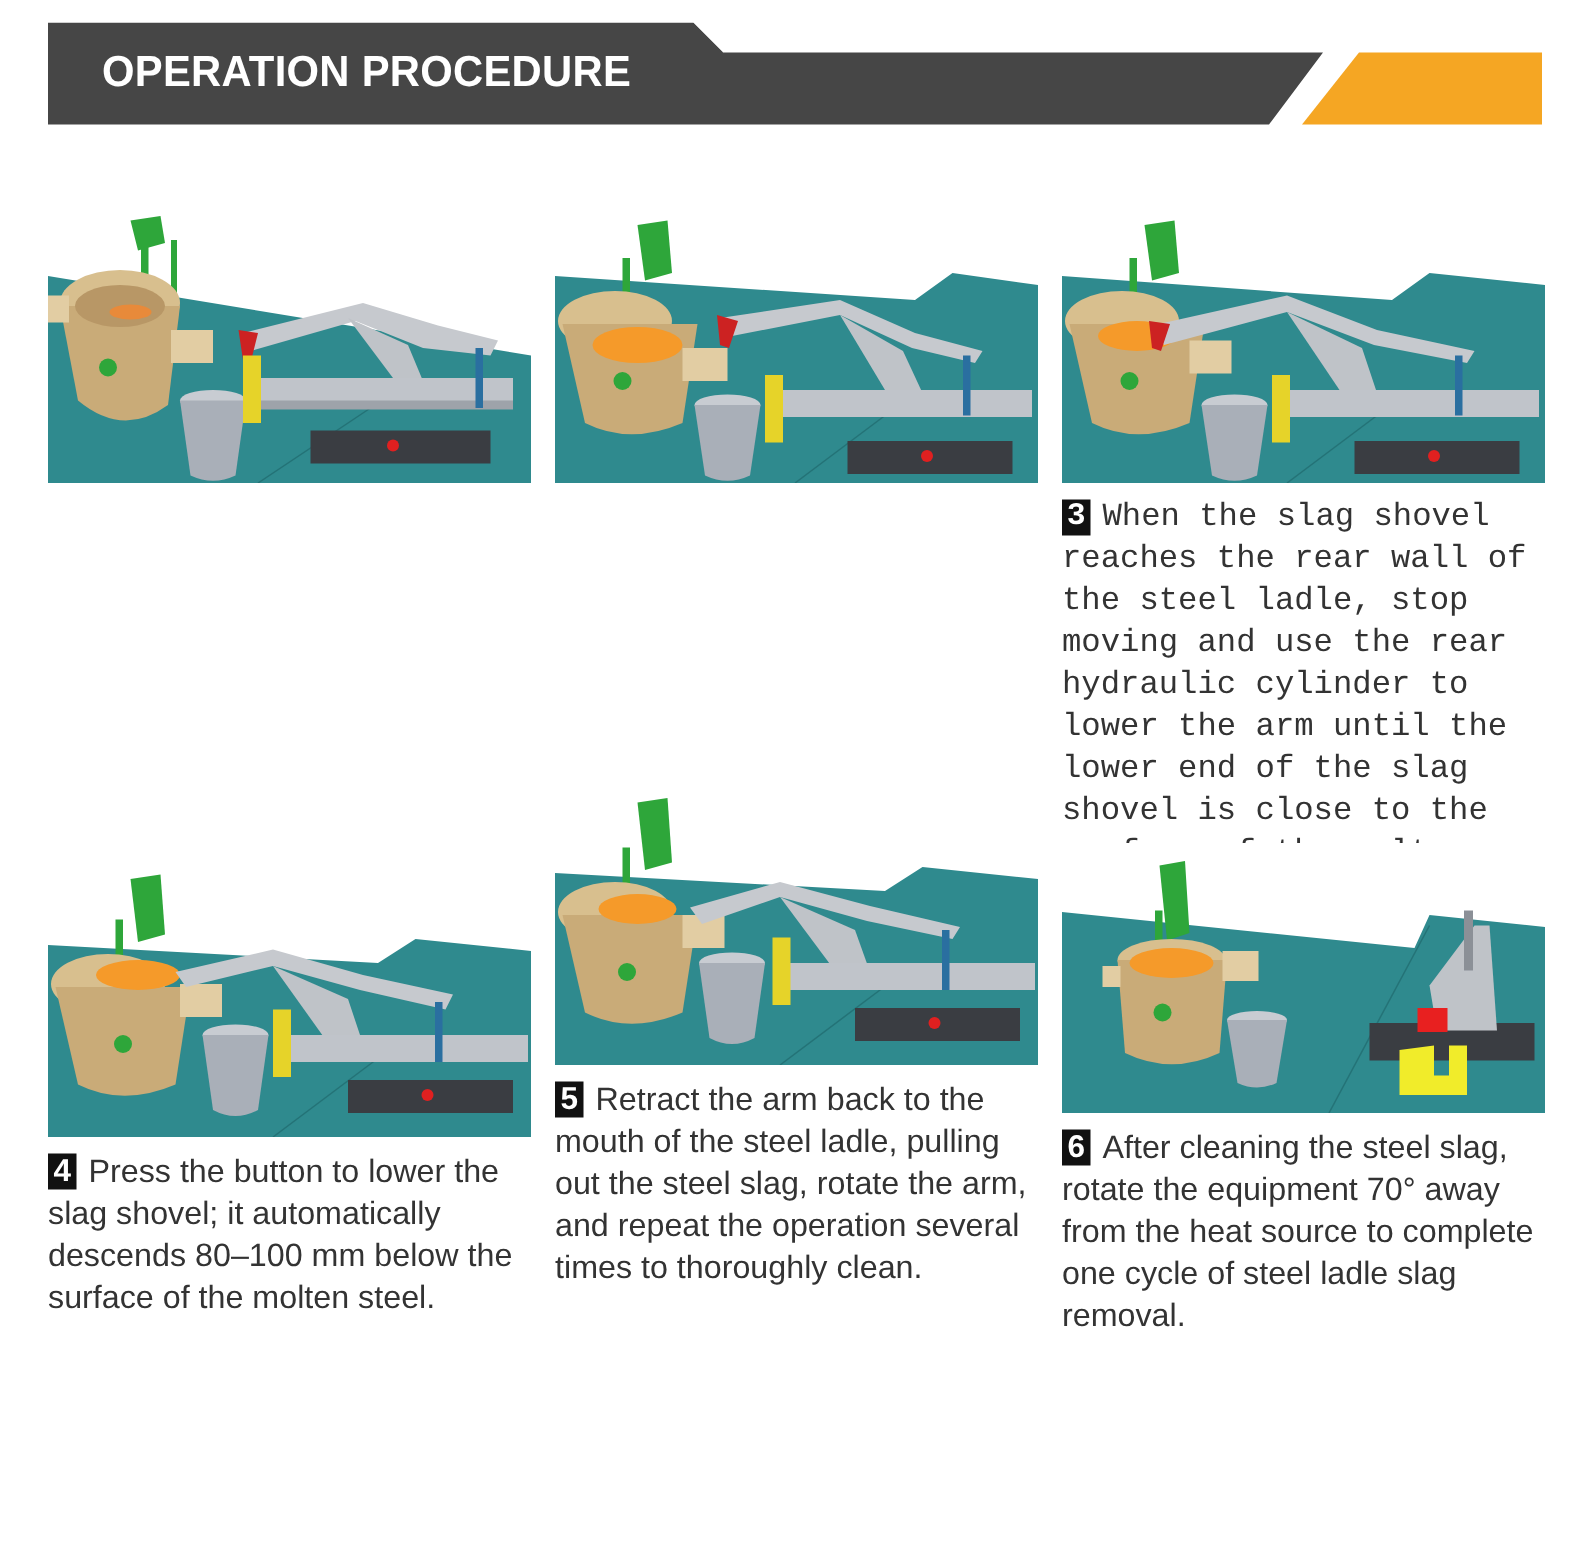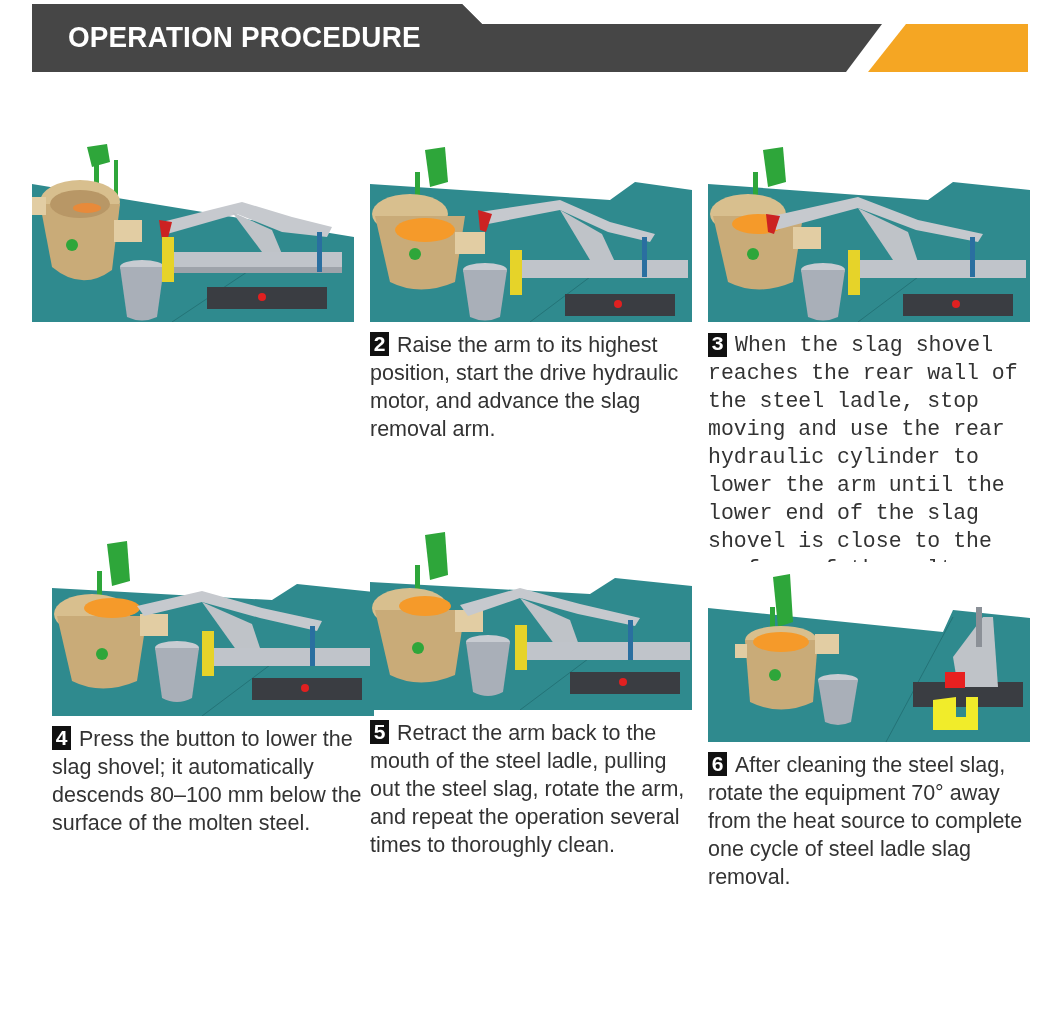--- a/index.html
+++ b/index.html
@@ -1,20 +1,20 @@
 <!DOCTYPE html>
 <html><head>
 <meta charset="utf-8">
 <style>
   html, body { margin:0; padding:0; background:#ffffff; }
   body { width:1060px; height:1028px; position:relative; overflow:hidden;
          font-family:"Liberation Sans", sans-serif; color:#333333; }
 
   
-  .banner { position:absolute; left:0; top:4px; width:964px; height:70px; }
+  .banner { position:absolute; left:0; top:15px; width:964px; height:70px; }
   .banner svg { position:absolute; left:0; top:0; }
   .banner-title { position:absolute; left:68px; top:17px; font-size:29px; font-weight:bold;
                   color:#ffffff; letter-spacing:0.2px; transform:scaleX(0.96); transform-origin:left; }
 
   
   .step { position:absolute; width:322px; }
   .step .img { width:322px; height:180px; position:relative; overflow:hidden; background:#ffffff; }
   .step .img svg { position:absolute; left:0; top:0; }
   .step .text { margin-top:9px; font-size:21.5px; line-height:28px; color:#333333; }
   .num { display:inline-block; background:#111111; color:#ffffff; font-weight:bold;
@@ -84,21 +84,20 @@
       <polygon points="110,70 190,58 240,80 285,92 280,100 238,90 190,68 118,82" fill="#c6c9ce"></polygon>
       <polygon points="108,68 122,72 116,90 110,88" fill="#cc2222"></polygon>
       <polygon points="190,68 220,118 245,120 232,92" fill="#bfc3c8"></polygon>
       <rect x="140" y="118" width="178" height="18" fill="#c0c4ca"></rect>
       <rect x="140" y="108" width="12" height="45" fill="#e6d329"></rect>
       <rect x="272" y="95" width="5" height="40" fill="#2a6fa0"></rect>
       <rect x="195" y="152" width="110" height="22" fill="#3a3d42"></rect>
       <circle cx="248" cy="162" r="4" fill="#e02020"></circle>
     </svg>
   </div>
-  <div class="text"><span class="num">2</span><span>Raise the arm to its highest position, start the drive hydraulic motor, and advance the slag removal arm.</span></div>
 </div>
 
 <div class="step" style="left:708px; top:142px;font-family:Liberation Mono, monospace;">
   <div class="img">
     <svg width="322" height="180">
       <polygon points="0,42 220,58 245,40 322,48 322,180 0,180" fill="#2f8a8e"></polygon>
       <line x1="150" y1="180" x2="230" y2="120" stroke="#247377" stroke-width="1"></line>
       <polygon points="55,8 75,5 78,40 60,45" fill="#2ea63a"></polygon>
       <rect x="45" y="30" width="5" height="70" fill="#2ea63a"></rect>
       <ellipse cx="40" cy="72" rx="38" ry="20" fill="#d8bf8e"></ellipse>
@@ -114,21 +113,21 @@
       <rect x="140" y="118" width="178" height="18" fill="#c0c4ca"></rect>
       <rect x="140" y="108" width="12" height="45" fill="#e6d329"></rect>
       <rect x="262" y="95" width="5" height="40" fill="#2a6fa0"></rect>
       <rect x="195" y="152" width="110" height="22" fill="#3a3d42"></rect>
       <circle cx="248" cy="162" r="4" fill="#e02020"></circle>
     </svg>
   </div>
   <div class="text"><span class="num">3</span><span>When the slag shovel reaches the rear wall of the steel ladle, stop moving and use the rear hydraulic cylinder to lower the arm until the lower end of the slag shovel is close to the surface of the molten steel.</span></div>
 </div>
 
-<div class="step" style="left:32px; top:536px;margin-left:20px;">
+<div class="step" style="left:32px; top:578px;">
   <div class="img">
     <svg width="322" height="180">
       <polygon points="0,52 220,64 245,48 322,56 322,180 0,180" fill="#2f8a8e"></polygon>
       <line x1="150" y1="180" x2="230" y2="120" stroke="#247377" stroke-width="1"></line>
       <polygon points="55,8 75,5 78,45 60,50" fill="#2ea63a"></polygon>
       <rect x="45" y="35" width="5" height="75" fill="#2ea63a"></rect>
       <ellipse cx="40" cy="78" rx="38" ry="20" fill="#d8bf8e"></ellipse>
       <path d="M5,80 L20,145 Q50,160 85,145 L95,80 Z" fill="#c9ab78"></path>
       <ellipse cx="60" cy="72" rx="28" ry="10" fill="#f59a2a"></ellipse>
       <rect x="88" y="78" width="28" height="22" fill="#e2cda3"></rect>

